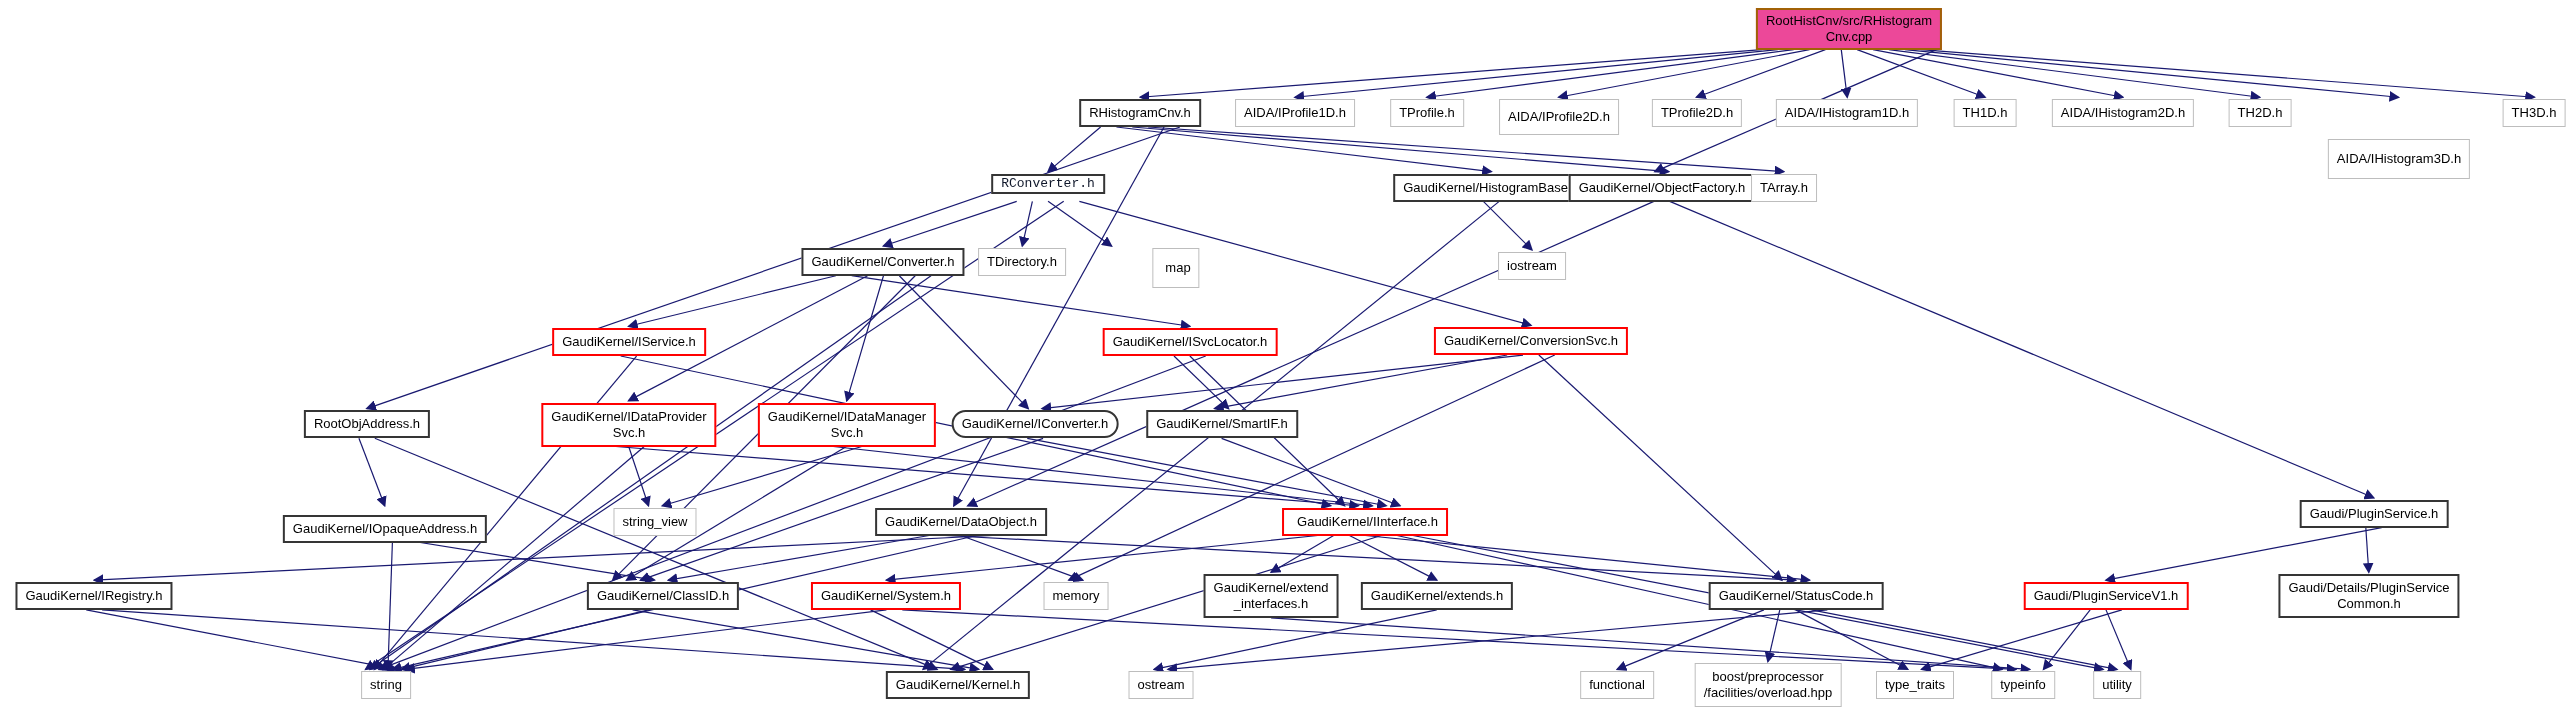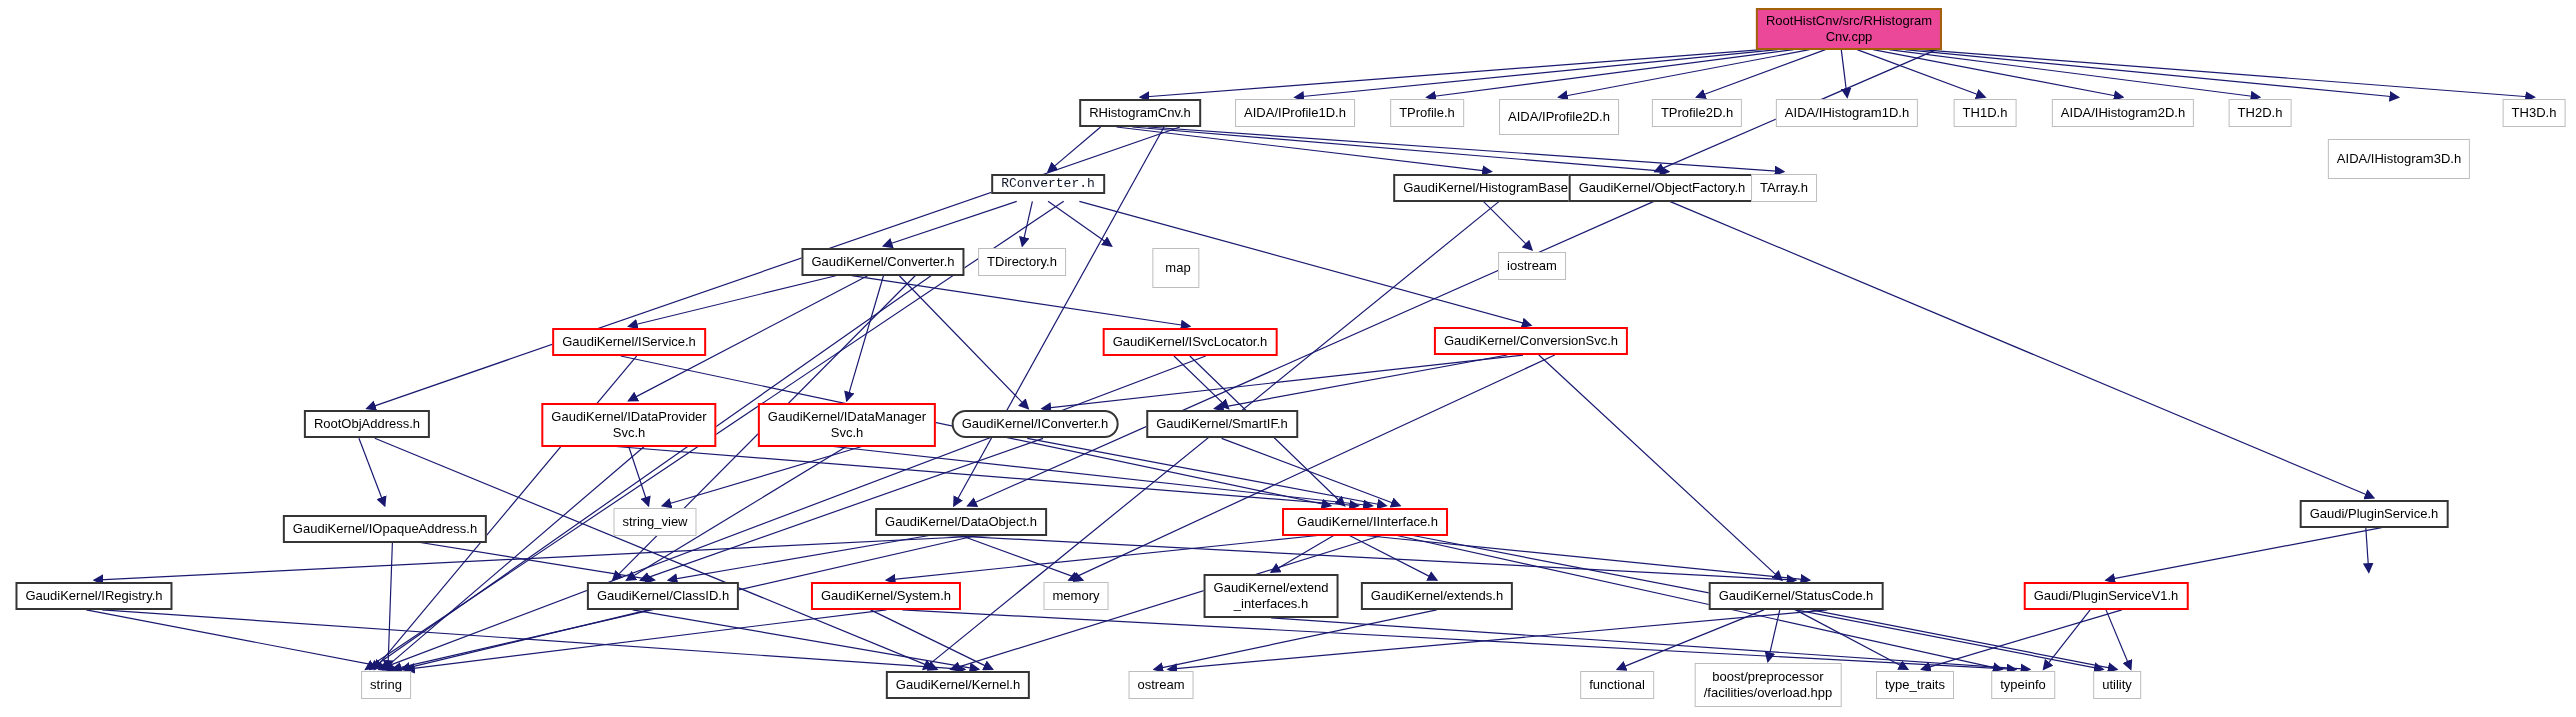--- a/index.html
+++ b/index.html
@@ -160,20 +160,22 @@
     <div class="node internal" style="left: 2374px; top: 500px; height: 28px; color: rgb(0, 0, 0);">Gaudi/PluginService.h</div>
     <div class="node internal" style="left: 94px; top: 582px; height: 28px; color: rgb(0, 0, 0);">GaudiKernel/IRegistry.h</div>
     <div class="node internal" style="left: 663px; top: 582px; height: 28px; color: rgb(0, 0, 0); text-align: center;">GaudiKernel/ClassID.h</div>
     <div class="node red" style="left: 886px; top: 582px; height: 28px; color: rgb(0, 0, 0);">GaudiKernel/System.h</div>
     <div class="node leaf" style="left: 1076px; top: 582px; height: 28px; color: rgb(0, 0, 0);">memory</div>
     <div class="node internal" style="left: 1271px; top: 574px; height: 44px; color: rgb(0, 0, 0);">GaudiKernel/extend
 _interfaces.h</div>
     <div class="node internal" style="left: 1437px; top: 582px; height: 28px; color: rgb(0, 0, 0);">GaudiKernel/extends.h</div>
     <div class="node internal" style="left: 1796px; top: 582px; height: 28px; color: rgb(0, 0, 0);">GaudiKernel/StatusCode.h</div>
     <div class="node red" style="left: 2106px; top: 582px; height: 28px; color: rgb(0, 0, 0);">Gaudi/PluginServiceV1.h</div>
+    <div class="node internal" style="left: 2369px; top: 574px; height: 44px; color: rgb(0, 0, 0);">Gaudi/Details/PluginService
+Common.h</div>
     <div class="node leaf" style="left: 386px; top: 671px; height: 28px; color: rgb(0, 0, 0);">string</div>
     <div class="node internal" style="left: 958px; top: 671px; height: 28px; color: rgb(0, 0, 0);">GaudiKernel/Kernel.h</div>
     <div class="node leaf" style="left: 1161px; top: 671px; height: 28px; color: rgb(0, 0, 0);">ostream</div>
     <div class="node leaf" style="left: 1617px; top: 671px; height: 28px; color: rgb(0, 0, 0);">functional</div>
     <div class="node leaf" style="left: 1768px; top: 663px; height: 44px; color: rgb(0, 0, 0);">boost/preprocessor
 /facilities/overload.hpp</div>
     <div class="node leaf" style="left: 1915px; top: 671px; height: 28px; color: rgb(0, 0, 0);">type_traits</div>
     <div class="node leaf" style="left: 2023px; top: 671px; height: 28px; color: rgb(0, 0, 0);">typeinfo</div>
     <div class="node leaf" style="left: 2117px; top: 671px; height: 28px; color: rgb(0, 0, 0);">utility</div>
   </div>

